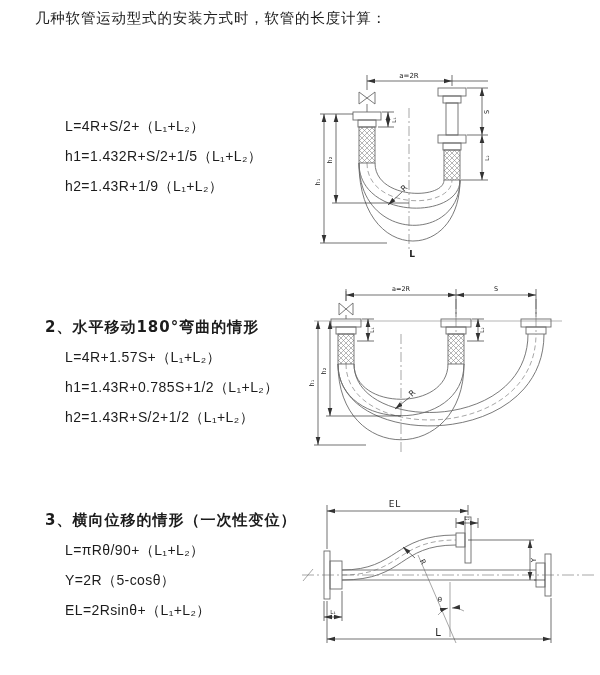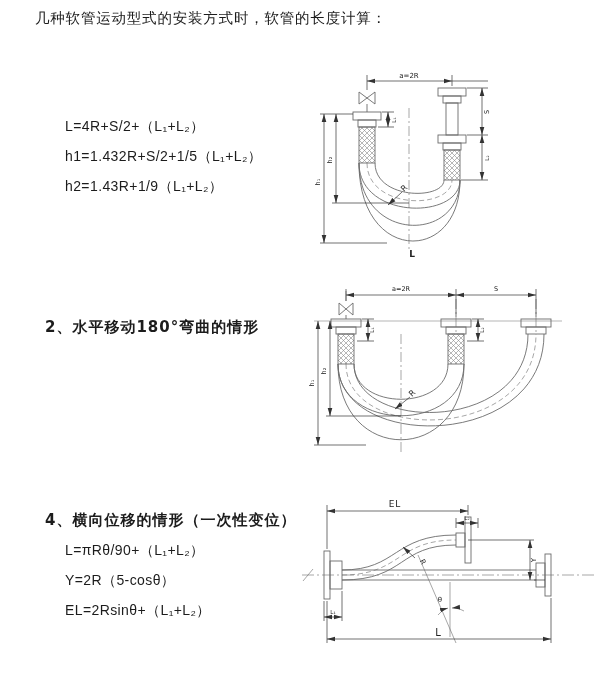--- a/index.html
+++ b/index.html
@@ -29,24 +29,29 @@
   <div class="section sec1">
     <div class="formulas">
       <div class="formula">L=4R+S/2+（L₁+L₂）</div>
       <div class="formula">h1=1.432R+S/2+1/5（L₁+L₂）</div>
       <div class="formula">h2=1.43R+1/9（L₁+L₂）</div>
     </div>
   </div>
 
   <div class="section sec2">
     <div class="section-heading">2、水平移动180°弯曲的情形</div>
+    <div class="formulas">
+      <div class="formula">L=4R+1.57S+（L₁+L₂）</div>
+      <div class="formula">h1=1.43R+0.785S+1/2（L₁+L₂）</div>
+      <div class="formula">h2=1.43R+S/2+1/2（L₁+L₂）</div>
+    </div>
   </div>
 
   <div class="section sec3">
-    <div class="section-heading">4、横向位移的情形（一次性变位）</div>
+    <div class="section-heading">3、横向位移的情形（一次性变位）</div>
     <div class="formulas">
       <div class="formula">L=πRθ/90+（L₁+L₂）</div>
       <div class="formula">Y=2R（5-cosθ）</div>
       <div class="formula">EL=2Rsinθ+（L₁+L₂）</div>
     </div>
   </div>
 
   <svg class="d1" width="283" height="192" viewBox="0 0 283 192">
     <defs>
       <marker id="aE1" markerWidth="9" markerHeight="6" refX="8" refY="3" orient="auto" markerUnits="userSpaceOnUse">

